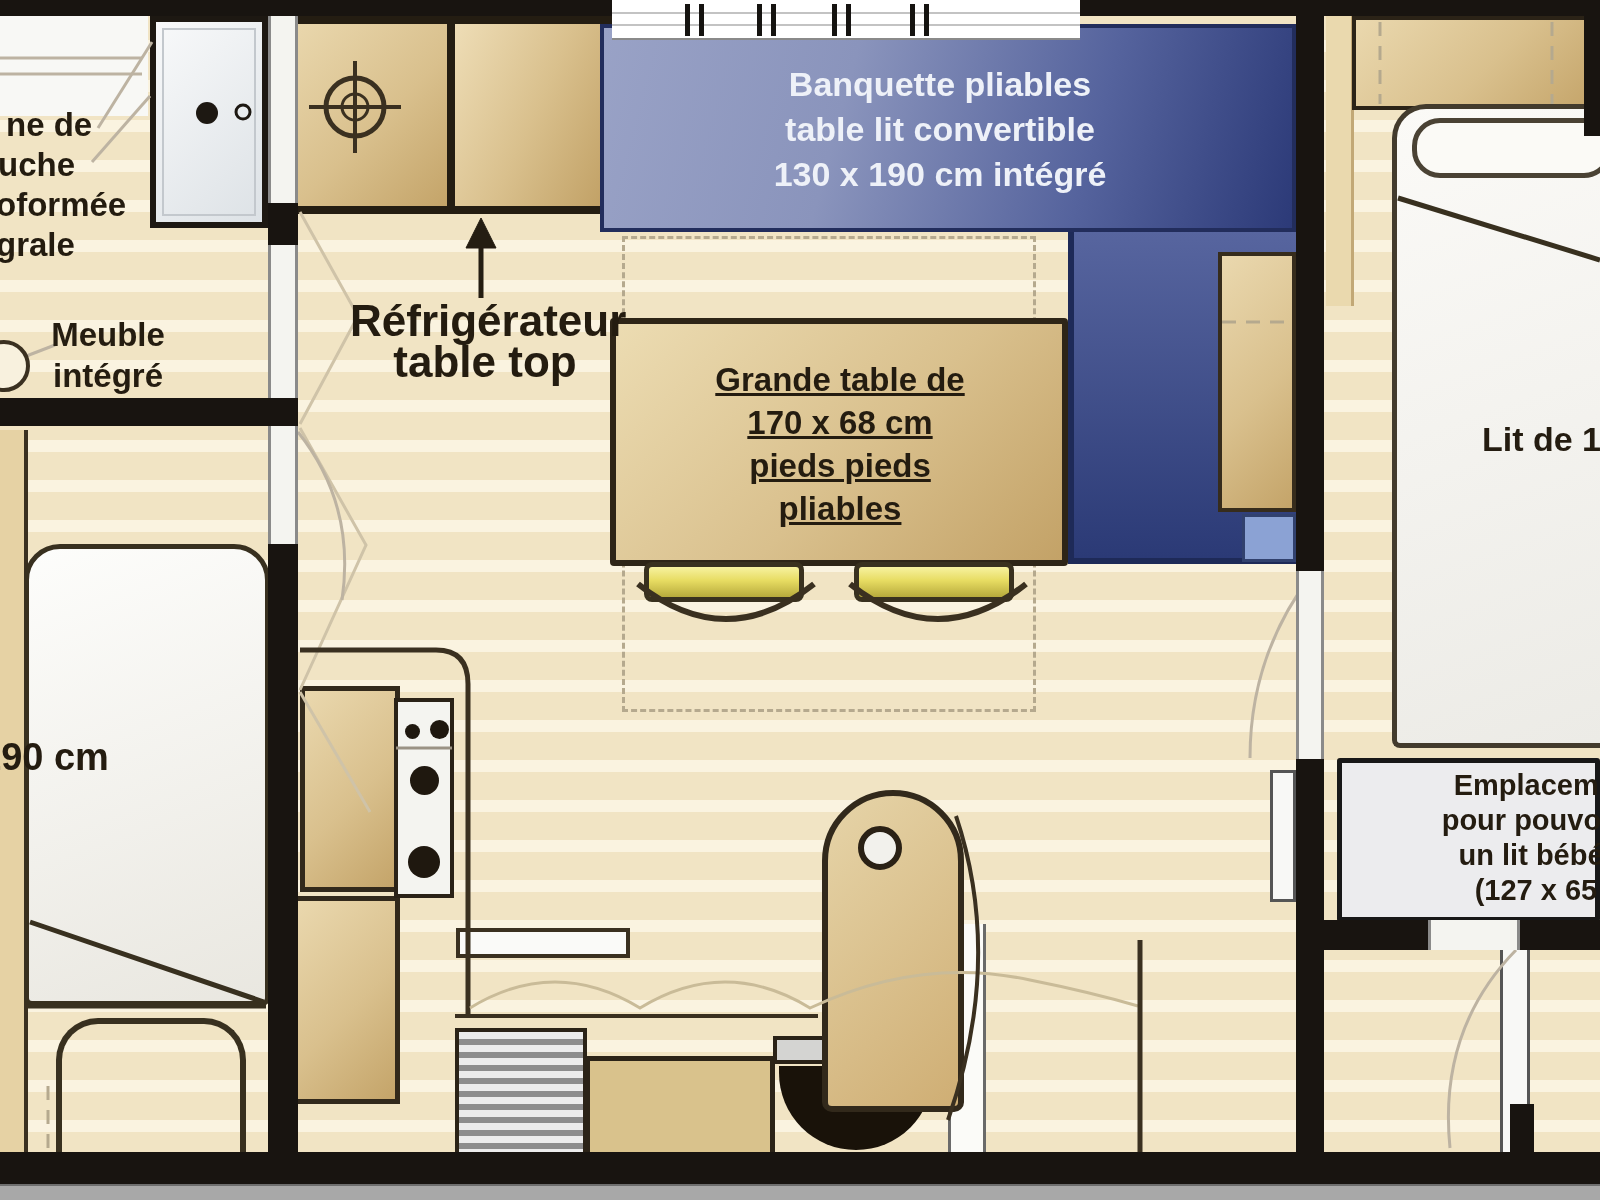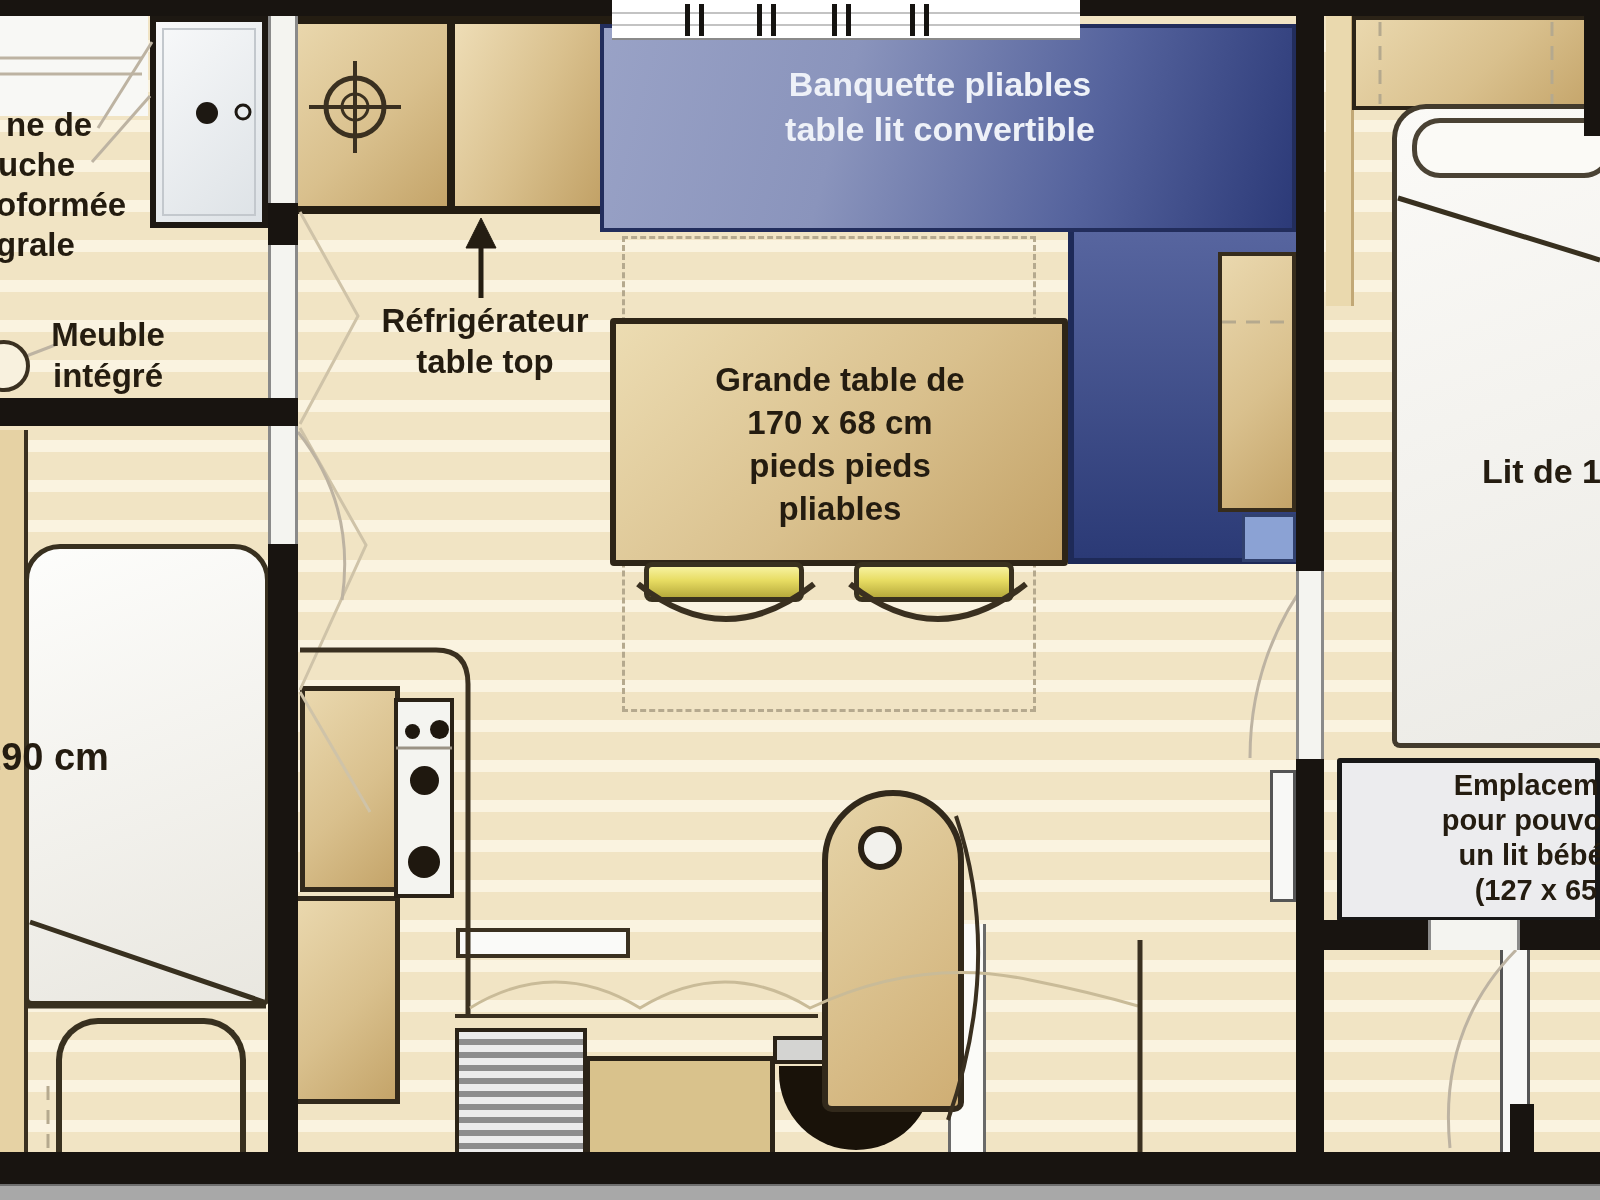--- a/index.html
+++ b/index.html
@@ -34,39 +34,40 @@
     <div class="abs" style="left:168px;top:4px;width:158px;height:182px;background:linear-gradient(115deg,#eeddb6 0%,#d9c08d 50%,#bf9e62 100%);"></div>
   </div>
 
   <div class="furn" style="left:600px;top:24px;width:696px;height:208px;border:4px solid #222d5c;
               background:linear-gradient(105deg,#99a2c6 0%,#8a94bc 35%,#55639d 70%,#2c3a78 100%);z-index:10;"></div>
   <div class="furn" style="left:1068px;top:232px;width:228px;height:332px;border-left:6px solid #1e2a58;border-bottom:6px solid #1e2a58;
               background:linear-gradient(180deg,#57659f,#2b3a76);z-index:10;"></div>
   <div class="lblc" style="left:610px;top:62px;width:660px;font-size:34px;line-height:45px;color:#eef1f8;z-index:13;">
     <div>Banquette pliables</div>
     <div>table lit convertible</div>
+    <div>130 x 190 cm intégré</div>
   </div>
   <div class="furn tan" style="left:1218px;top:252px;width:78px;height:260px;border:4px solid #362c1c;z-index:11;"></div>
   <div class="furn" style="left:1242px;top:514px;width:54px;height:48px;background:#8ba2d4;border:3px solid #31416e;z-index:12;"></div>
 
   <div class="furn" style="left:610px;top:318px;width:458px;height:248px;background:linear-gradient(135deg,#ecdcb2 0%,#d9c08d 55%,#c3a267 100%);
               border:6px solid #2e2517;border-radius:4px;z-index:10;"></div>
-  <div class="lblc" style="left:640px;top:358px;width:400px;font-size:33px;line-height:43px;z-index:20;">
+  <div class="lblc" style="left:640px;top:358px;width:400px;font-size:33px;line-height:43px;z-index:20;text-decoration:underline;">
     <div>Grande table de</div>
     <div>170 x 68 cm</div>
     <div>pieds pieds</div>
     <div>pliables</div>
   </div>
 
   <div class="furn" style="left:644px;top:562px;width:160px;height:40px;border:5px solid #39311f;border-radius:8px;
               background:linear-gradient(180deg,#f7f2a0 0%,#e7dc62 45%,#b7aa3c 100%);z-index:10;"></div>
   <div class="furn" style="left:854px;top:562px;width:160px;height:40px;border:5px solid #39311f;border-radius:8px;
               background:linear-gradient(180deg,#f7f2a0 0%,#e7dc62 45%,#b7aa3c 100%);z-index:10;"></div>
 
-  <div class="lblc" style="left:350px;top:300px;width:270px;font-size:33px;line-height:41px;z-index:20;">
+  <div class="lblc" style="left:350px;top:300px;width:270px;font-size:44px;line-height:41px;z-index:20;">
     <div>Réfrigérateur</div>
     <div>table top</div>
   </div>
 
   <div class="lbl" style="left:6px;top:106px;font-size:33px;">ne de</div>
   <div class="lbl" style="left:-2px;top:146px;font-size:33px;">uche</div>
   <div class="lbl" style="left:-4px;top:186px;font-size:33px;">oformée</div>
   <div class="lbl" style="left:-4px;top:226px;font-size:33px;">grale</div>
   <div class="lblc" style="left:18px;top:314px;width:180px;font-size:33px;line-height:41px;z-index:20;">
     <div>Meuble</div>
@@ -97,21 +98,21 @@
   <div class="furn" style="left:24px;top:544px;width:246px;height:462px;background:linear-gradient(160deg,#fdfdfb,#e9e7e0);
               border:5px solid #38301f;border-radius:36px 36px 8px 8px;z-index:10;"></div>
   <div class="furn" style="left:56px;top:1018px;width:190px;height:182px;border:6px solid #38301f;border-bottom:none;border-radius:42px 42px 0 0;z-index:9;"></div>
   <div class="lbl" style="left:-20px;top:736px;font-size:38px;">190 cm</div>
 
   <div class="furn" style="left:1326px;top:16px;width:28px;height:290px;background:#ead9ae;border-right:3px solid #c2a876;z-index:9;"></div>
   <div class="furn tan" style="left:1352px;top:16px;width:248px;height:94px;border:4px solid #2b2317;z-index:10;"></div>
   <div class="furn" style="left:1392px;top:104px;width:208px;height:644px;background:linear-gradient(160deg,#fbfaf7,#ecebe6);
               border:5px solid #433b2d;border-right:none;border-radius:34px 0 0 8px;z-index:10;"></div>
   <div class="furn" style="left:1412px;top:118px;width:200px;height:60px;background:#fbfaf6;border:5px solid #4a4234;border-radius:28px;z-index:11;"></div>
-  <div class="lbl" style="left:1482px;top:420px;font-size:34px;margin-top:32px;">Lit de 1</div>
+  <div class="lbl" style="left:1482px;top:420px;font-size:34px;">Lit de 1</div>
   <div class="furn" style="left:1337px;top:758px;width:263px;height:164px;background:#ececee;border:5px solid #181818;border-radius:3px;z-index:12;"></div>
   <div class="lblc" style="left:1348px;top:768px;width:400px;font-size:29px;line-height:35px;z-index:20;">
     <div>Emplacement</div>
     <div>pour pouvoir in</div>
     <div>un lit bébé pl</div>
     <div>(127 x 65 c</div>
   </div>
   <div class="furn" style="left:1270px;top:770px;width:26px;height:132px;background:#f8f8f6;border:3px solid #555;z-index:10;"></div>
   <div class="furn" style="left:1500px;top:946px;width:30px;height:214px;background:#f8f8f6;border:3px solid #555;z-index:10;"></div>
   <div class="wall" style="left:1510px;top:1104px;width:24px;height:60px;"></div>

